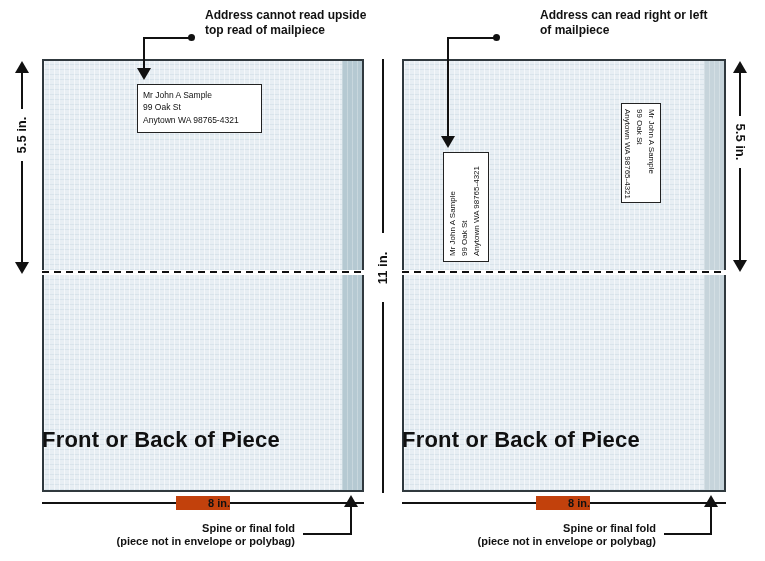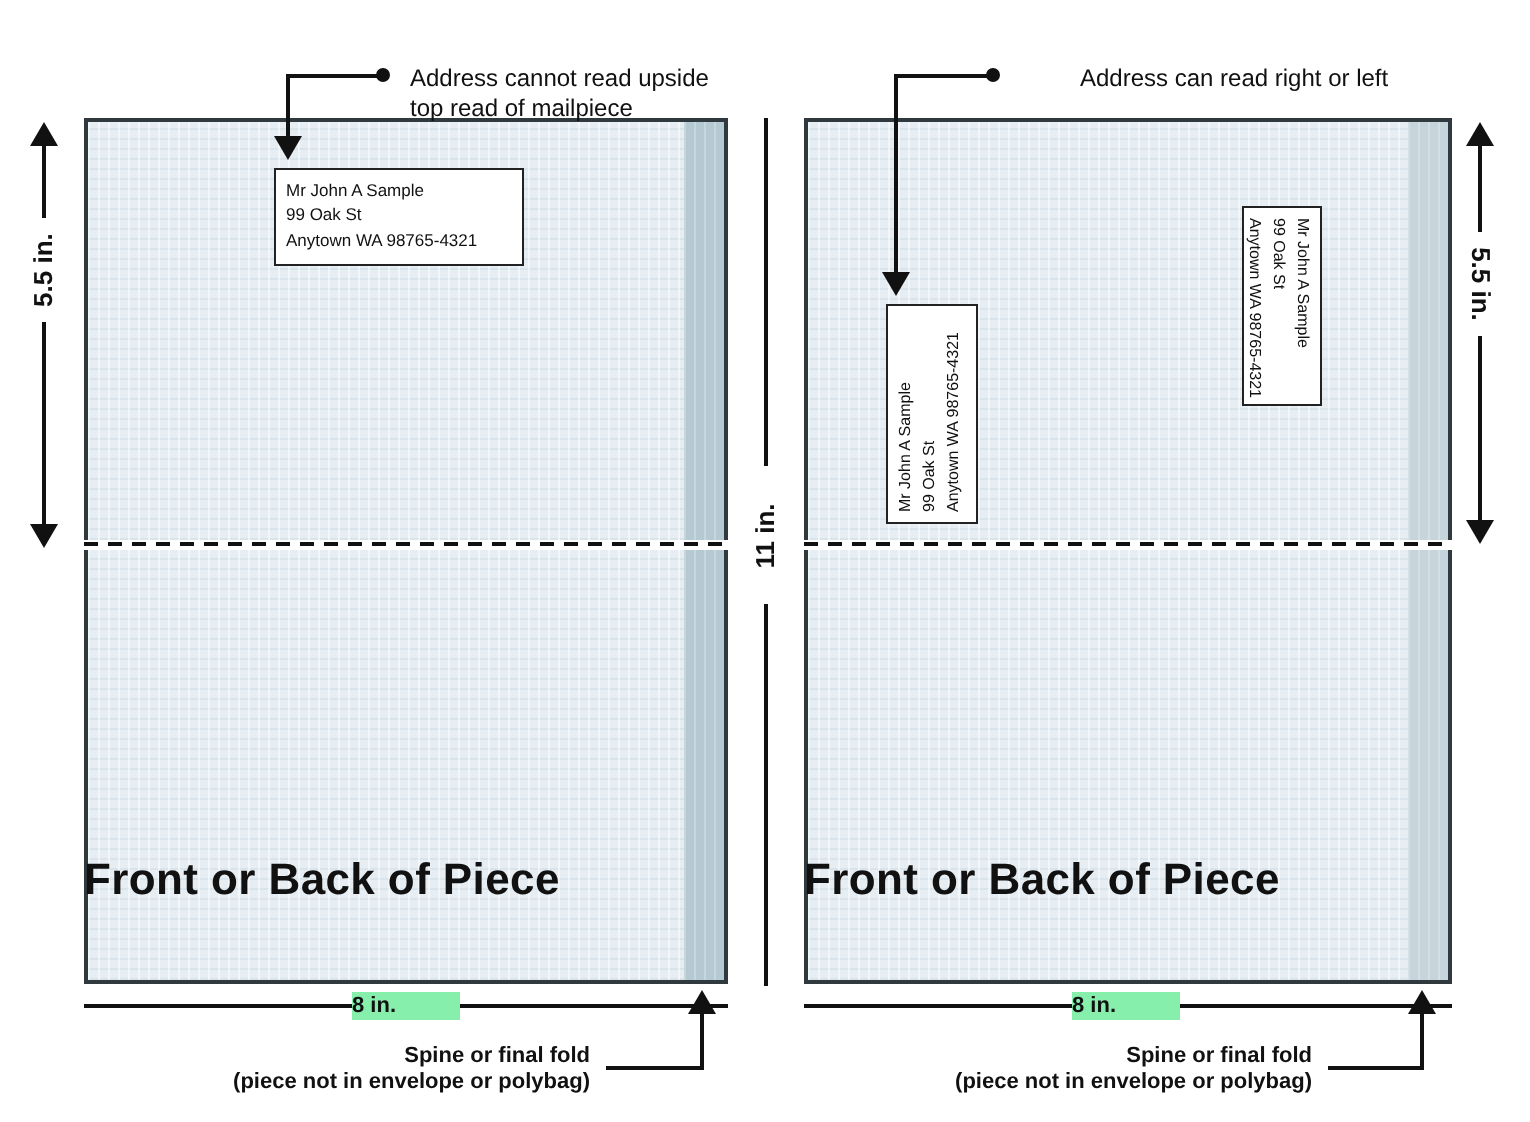--- a/index.html
+++ b/index.html
@@ -24,30 +24,30 @@
   .fold-band{position:absolute;height:5px;background:#fff;z-index:3;}
   .fold-dash{position:absolute;left:0;right:0;top:1px;height:2px;
     background:repeating-linear-gradient(90deg,#111 0 7px,rgba(0,0,0,0) 7px 12px);}
   
   .hline{position:absolute;height:2px;background:#111;}
   .vline{position:absolute;width:2px;background:#111;}
   .dot{position:absolute;width:7px;height:7px;border-radius:50%;background:#111;}
   .arr-down{position:absolute;width:0;height:0;border-left:7px solid transparent;border-right:7px solid transparent;border-top:12px solid #111;}
   .arr-up{position:absolute;width:0;height:0;border-left:7px solid transparent;border-right:7px solid transparent;border-bottom:12px solid #111;}
   
-  .callout{position:absolute;font-weight:normal;font-size:12px;line-height:15px;white-space:nowrap;margin-top:24px;}
+  .callout{position:absolute;font-weight:bold;font-size:12px;line-height:15px;white-space:nowrap;}
   .addr{
     position:absolute;background:#fff;border:1.5px solid #222;
     font-size:8.5px;line-height:1.45;padding:4px 5px;white-space:nowrap;z-index:4;
   }
   .rot-box{position:absolute;z-index:4;}
   .rot-inner{position:absolute;background:#fff;border:1.5px solid #222;
     font-size:8px;line-height:1.5;padding:3px 5px;white-space:nowrap;box-sizing:border-box;}
   .title{position:absolute;font-weight:bold;font-size:22px;letter-spacing:0.2px;}
-  .dim-label{position:absolute;background:#86efac;font-weight:bold;font-size:11px;text-align:left;z-index:2;line-height:14px;}
+  .dim-label{position:absolute;background:#c2410c;font-weight:bold;font-size:11px;text-align:right;z-index:2;line-height:14px;}
   .dim-label-rot{position:absolute;background:#fff;font-weight:bold;font-size:13px;text-align:center;z-index:2;line-height:16px;white-space:nowrap;}
   .spine-note{position:absolute;font-weight:bold;font-size:11px;line-height:12.5px;text-align:right;white-space:nowrap;}
 </style>
 </head>
 <body>
 
 <div class="stage">
 
   <div class="panel" style="left:42px;top:59px;width:318px;height:429px;">
     <div class="spine-strip left-p"></div>
@@ -95,20 +95,21 @@
 
   <div class="panel" style="left:402px;top:59px;width:320px;height:429px;">
     <div class="spine-strip right-p"></div>
   </div>
   <div class="fold-band" style="left:402px;top:270px;width:324px;">
     <div class="fold-dash"></div>
   </div>
 
   <div class="callout" style="left:540px;top:8px;">
     <div>Address can read right or left</div>
+    <div>of mailpiece</div>
   </div>
   <div class="dot" style="left:493px;top:34px;"></div>
   <div class="hline" style="left:448px;top:37px;width:48px;"></div>
   <div class="vline" style="left:447px;top:37px;height:100px;"></div>
   <div class="arr-down" style="left:441px;top:136px;"></div>
 
   <div class="rot-box" style="left:443px;top:152px;width:46px;height:110px;">
     <div class="rot-inner" style="left:-32px;top:32px;width:110px;height:46px;transform:rotate(-90deg);">
       <div>Mr John A Sample</div>
       <div>99 Oak St</div>

